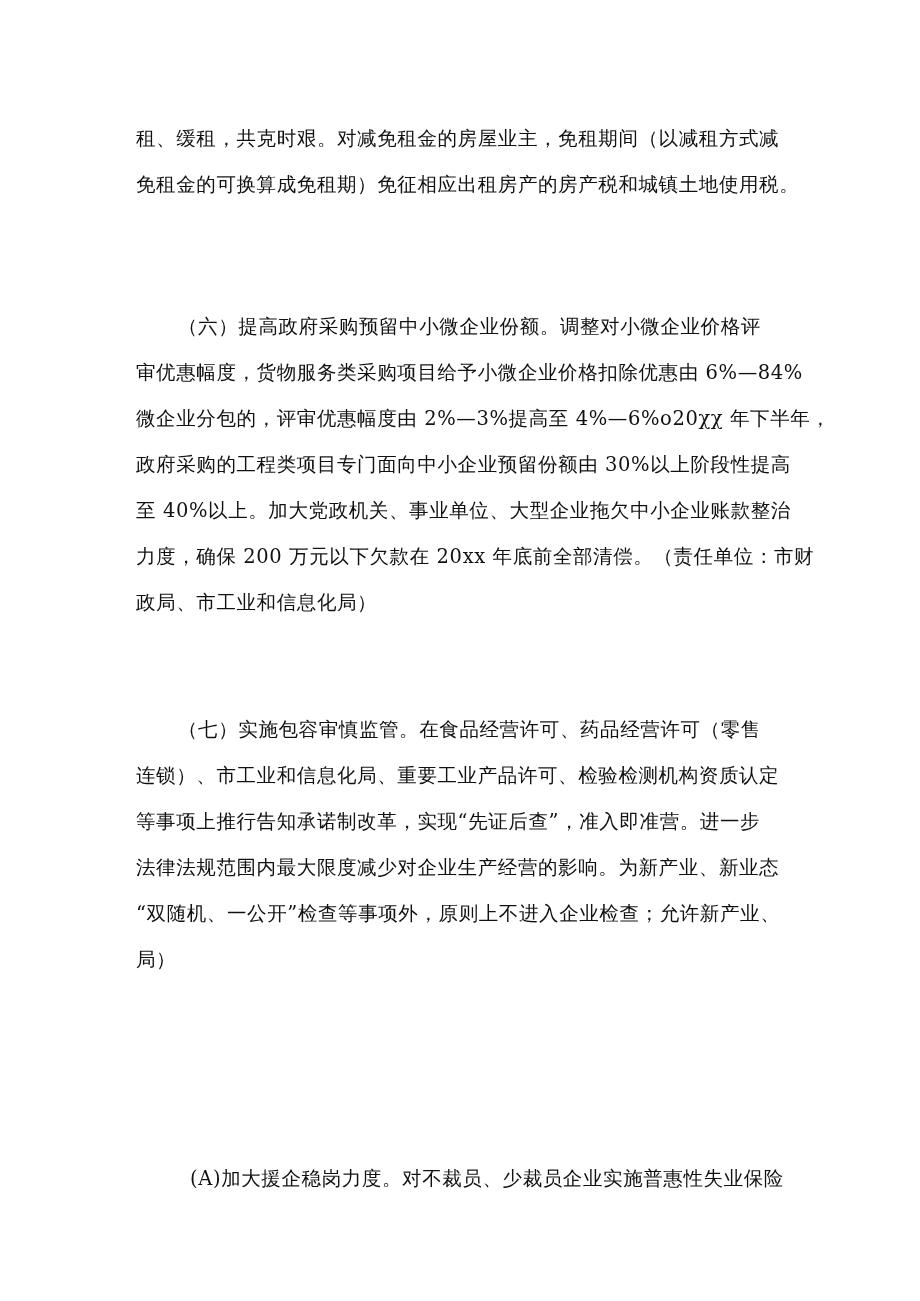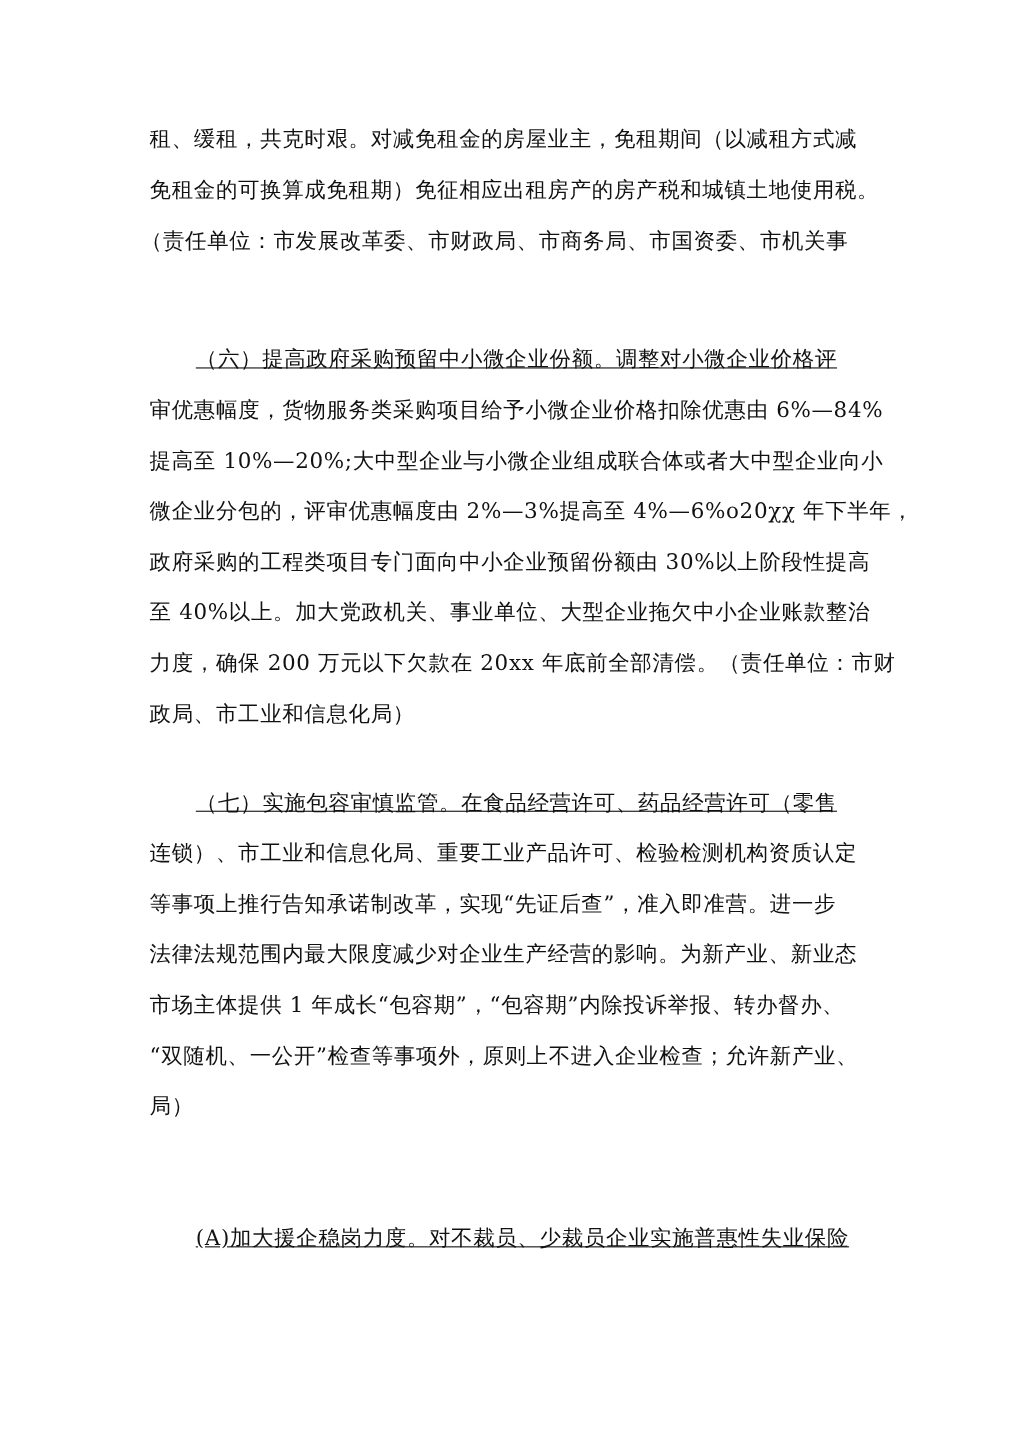--- a/index.html
+++ b/index.html
@@ -2,51 +2,48 @@
 <html><head>
 <meta charset="utf-8">
 <style>
   html, body { margin: 0; padding: 0; background: #ffffff; }
   body { width: 920px; height: 1301px; overflow: hidden; position: relative;
          font-family: "DejaVu Serif", "Liberation Serif", serif; color: #111111; }
   .page { position: absolute; left: 0; top: 0; width: 920px; height: 1301px; background: #ffffff; }
   .para { position: absolute; left: 136px; width: 660px; }
   .line { display: block; height: 46px; line-height: 46px; font-size: 19.5px; white-space: nowrap;
           letter-spacing: 0.6px; }
-  .indent { padding-left: 42px; text-decoration: underline; }
+  .indent { padding-left: 42px; }
 </style>
 </head>
 <body>
 
 <div class="page">
 
-  <div class="para" style="top:104px;">
+  <div class="para" style="top:116px;">
     <span class="line">租、缓租，共克时艰。对减免租金的房屋业主，免租期间（以减租方式减</span>
     <span class="line">免租金的可换算成免租期）免征相应出租房产的房产税和城镇土地使用税。</span>
-    <span class="line" style="margin-left:-8px;">（责任单位：市发展改革委、市财政局、市商务局、市国资委、市机关事</span>
   </div>
 
   <div class="para" style="top:304px;">
     <span class="line indent">（六）提高政府采购预留中小微企业份额。调整对小微企业价格评</span>
     <span class="line">审优惠幅度，货物服务类采购项目给予小微企业价格扣除优惠由 6%—84%</span>
-    <span class="line">提高至 10%—20%;大中型企业与小微企业组成联合体或者大中型企业向小</span>
     <span class="line">微企业分包的，评审优惠幅度由 2%—3%提高至 4%—6%o20χχ 年下半年，</span>
     <span class="line">政府采购的工程类项目专门面向中小企业预留份额由 30%以上阶段性提高</span>
     <span class="line">至 40%以上。加大党政机关、事业单位、大型企业拖欠中小企业账款整治</span>
     <span class="line">力度，确保 200 万元以下欠款在 20xx 年底前全部清偿。（责任单位：市财</span>
     <span class="line">政局、市工业和信息化局）</span>
   </div>
 
   <div class="para" style="top:707px;">
     <span class="line indent">（七）实施包容审慎监管。在食品经营许可、药品经营许可（零售</span>
     <span class="line">连锁）、市工业和信息化局、重要工业产品许可、检验检测机构资质认定</span>
     <span class="line">等事项上推行告知承诺制改革，实现“先证后查”，准入即准营。进一步</span>
     <span class="line">法律法规范围内最大限度减少对企业生产经营的影响。为新产业、新业态</span>
-    <span class="line">市场主体提供 1 年成长“包容期”，“包容期”内除投诉举报、转办督办、</span>
     <span class="line">“双随机、一公开”检查等事项外，原则上不进入企业检查；允许新产业、</span>
     <span class="line">局）</span>
   </div>
 
-  <div class="para" style="top:1103px;">
+  <div class="para" style="top:1156px;text-align:center;">
     <span class="line indent">(A)加大援企稳岗力度。对不裁员、少裁员企业实施普惠性失业保险</span>
   </div>
 
 </div>
 
 </body></html>

